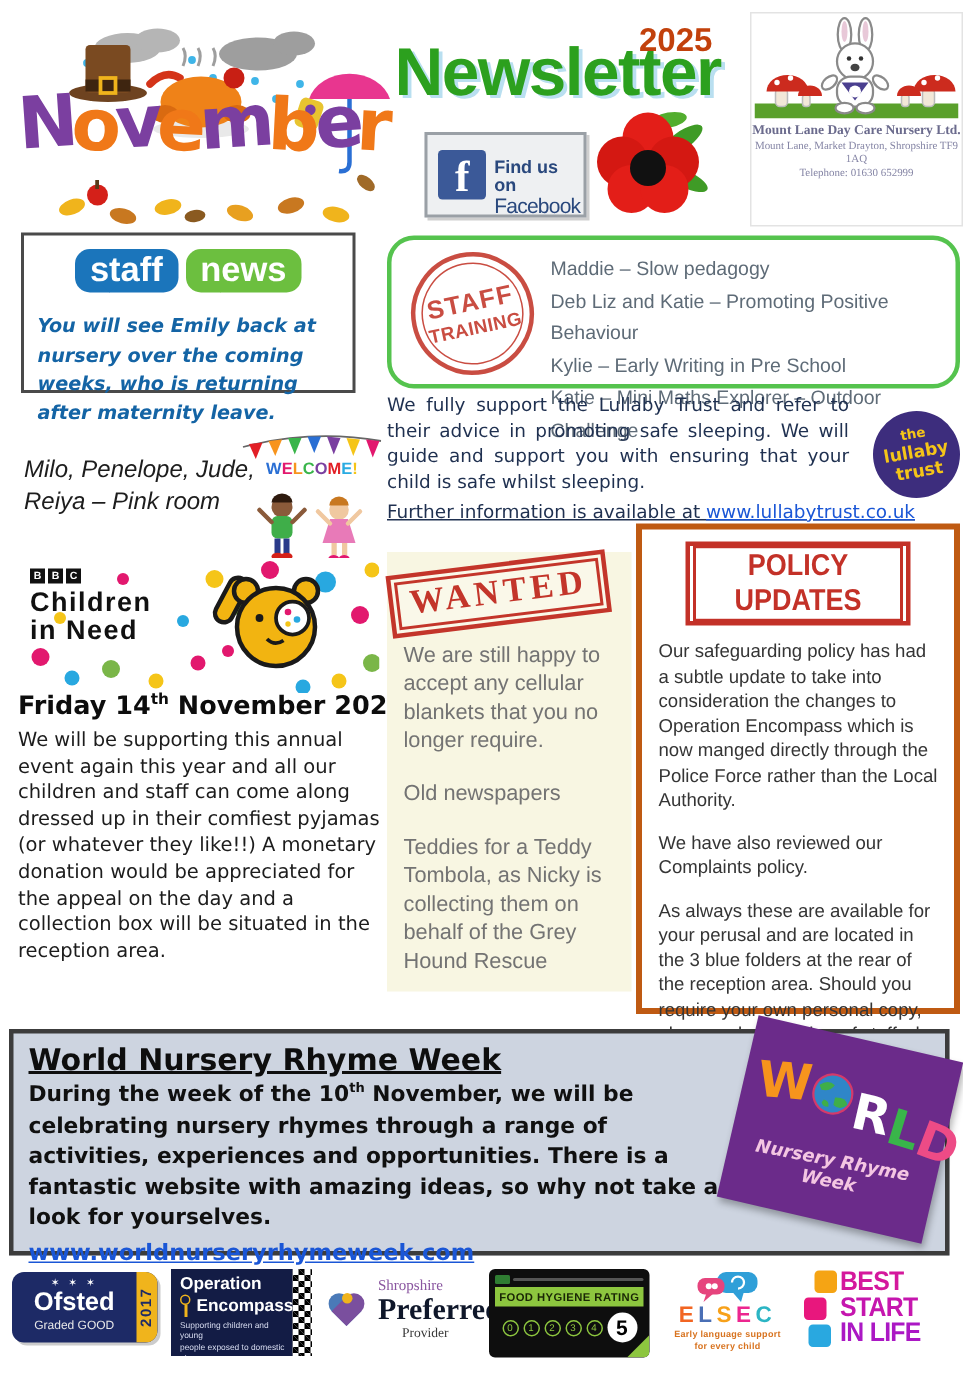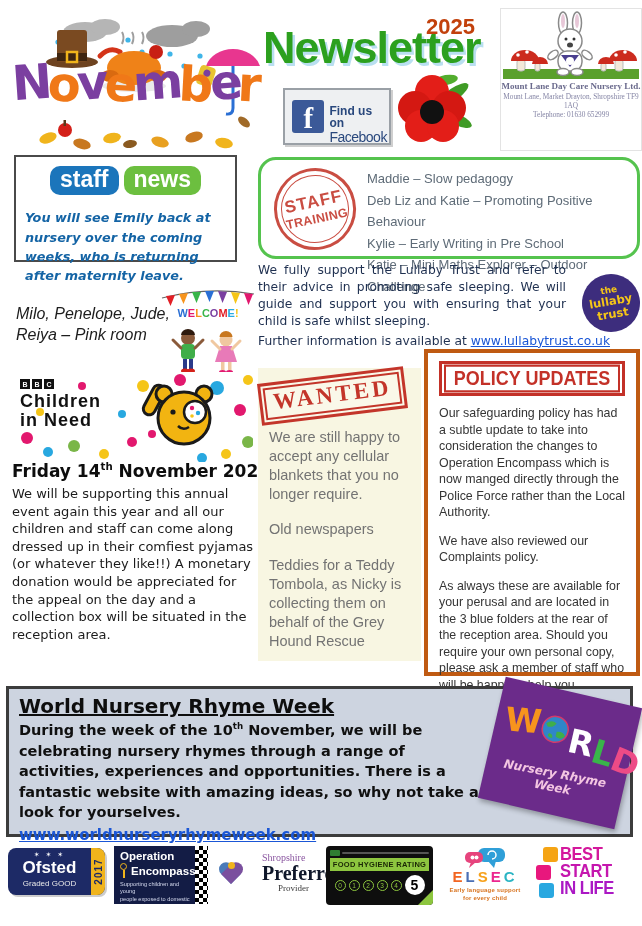--- a/index.html
+++ b/index.html
@@ -67,21 +67,21 @@
   .w23{font-size:16px;margin-top:20px;line-height:1.3;font-weight:500;}
   .welcome-art{position:absolute;right:8px;top:-2px;width:100px;height:92px;font-style:normal;}
   .w-letters{position:absolute;left:0;top:25px;width:100%;text-align:center;font-weight:900;font-size:11px;
              text-shadow:0 0 2px #fff,0 0 2px #fff;}
   .wc0{color:#2a6fd4}.wc1{color:#e2186e}.wc2{color:#f7941d}.wc3{color:#39b54a}
   .wc4{color:#7a3fa0}.wc5{color:#e21f26}.wc6{color:#29abe2}.wc7{color:#f5c518}
 
   
   .lullaby{position:absolute;left:258px;top:262px;width:382px;height:100px;font-family:"DejaVu Sans",sans-serif;}
   .lull-body{width:308px;font-size:12.3px;color:#1f3050;line-height:1.38;text-align:justify;font-weight:500;}
-  .lull-more{margin-top:4px;font-size:12.3px;color:#1f3050;font-weight:500;}
+  .lull-more{margin-top:4px;font-size:12.3px;color:#1f3050;font-weight:500;text-decoration:underline;}
   .lull-link{color:#1a56d6;text-decoration:underline;cursor:pointer;}
   .lull-logo{position:absolute;right:0;top:12px;width:58px;height:58px;border-radius:50%;background:#3d2d7d;
              color:#f5c518;display:flex;flex-direction:column;align-items:center;justify-content:center;
              transform:rotate(-10deg);font-weight:bold;}
   .ll-the{font-size:9px;line-height:1;}
   .ll-word{font-size:11.5px;line-height:1.05;}
 
   
   .cin-img{position:absolute;left:12px;top:372px;width:241px;height:90px;background:#fff;overflow:hidden;}
   .bbc-row{position:absolute;left:8px;top:7px;display:flex;gap:2px;}
@@ -100,21 +100,21 @@
   .wanted{position:absolute;left:258px;top:368px;width:163px;height:293px;background:#f8f6e2;}
   .wanted-stamp{position:absolute;left:1px;top:7px;transform:rotate(-7deg);border:3px solid #c0271d;padding:2px;opacity:0.93;background:rgba(255,255,255,0.25);}
   .wanted-inner{border:2px solid #c0271d;padding:0 7px 2px;font-family:"Liberation Serif",serif;font-weight:900;
                 font-size:23px;letter-spacing:3px;color:#c0271d;}
   .wanted-text{position:absolute;left:11px;top:60px;width:142px;font-size:14.5px;line-height:1.3;color:#737373;}
   .wanted-text p{margin:0 0 17px;}
 
   
   .policy{position:absolute;left:424px;top:349px;width:216px;height:327px;border:4px solid #bf5a12;
           background:#fff;box-sizing:border-box;}
-  .policy-stamp{margin:8px auto 7px;width:186px;border:3px solid #c0271d;padding:2px;opacity:0.95;box-sizing:border-box;}
+  .policy-stamp{margin:8px auto 7px;width:150px;border:3px solid #c0271d;padding:2px;opacity:0.95;box-sizing:border-box;}
   .policy-inner{border:2px solid #c0271d;text-align:center;font-weight:900;font-size:18px;color:#c0271d;
                 transform:scaleY(1.12);letter-spacing:0;}
   .policy-body{padding:2px 11px 0;font-size:12.4px;line-height:1.33;color:#353535;}
   .policy-body p{margin:0 0 12px;}
 
   
   .wnrw{position:absolute;left:6px;top:686px;width:627px;height:151px;background:#cdd4e0;border:3px solid #3c3c3c;box-sizing:border-box;}
   .wnrw-head{margin:5px 0 2px 10px;font-size:20px;font-weight:800;text-decoration:underline;color:#0e0e0e;
              font-family:"DejaVu Sans",sans-serif;}
   .wnrw-body{margin:2px 0 0 10px;width:462px;font-size:14.5px;font-weight:bold;line-height:1.42;color:#101010;
@@ -150,21 +150,21 @@
                      linear-gradient(45deg,#000 25%,transparent 25%,transparent 75%,#000 75%);
     background-size:8px 8px;background-position:0 0,4px 4px;}
   .enc-l1{margin:4px 0 0 6px;font-size:11.5px;font-weight:bold;}
   .enc-l2row{margin:1px 0 0 6px;display:flex;align-items:center;gap:3px;}
   .enc-key{width:8px;height:15px;position:relative;}
   .enc-key::before{content:"";position:absolute;top:0;left:0;width:5px;height:5px;border:1.5px solid #f0b41c;border-radius:50%;}
   .enc-key::after{content:"";position:absolute;top:7px;left:3px;width:2px;height:8px;background:#f0b41c;}
   .enc-l2{font-size:11.5px;font-weight:bold;}
   .enc-cap{margin:3px 14px 0 6px;font-size:5.6px;line-height:1.3;color:#d7dcf0;}
 
-  .shrop{position:absolute;left:217px;top:849px;width:106px;height:48px;display:flex;align-items:center;gap:17px;}
+  .shrop{position:absolute;left:217px;top:849px;width:106px;height:48px;display:flex;align-items:center;gap:7px;}
   .heart{position:relative;width:28px;height:26px;flex:none;}
   .heart::before,.heart::after{content:"";position:absolute;top:3px;width:14px;height:21px;border-radius:14px 14px 0 0;}
   .heart::before{left:14px;background:#4a7ab8;transform:rotate(-45deg);transform-origin:0 100%;}
   .heart::after{left:0;background:#7a4f9e;transform:rotate(45deg);transform-origin:100% 100%;}
   .heart-dot{position:absolute;left:11px;top:2px;width:7px;height:7px;border-radius:50%;background:#f0b41c;z-index:2;}
   .shrop-text{font-family:"Liberation Serif",serif;line-height:1.05;}
   .sh1{font-size:10px;color:#8a56a0;}
   .sh2{font-size:20px;font-weight:bold;color:#0f172a;}
   .sh3{font-size:9px;color:#3a3a3a;margin-left:16px;}
 

